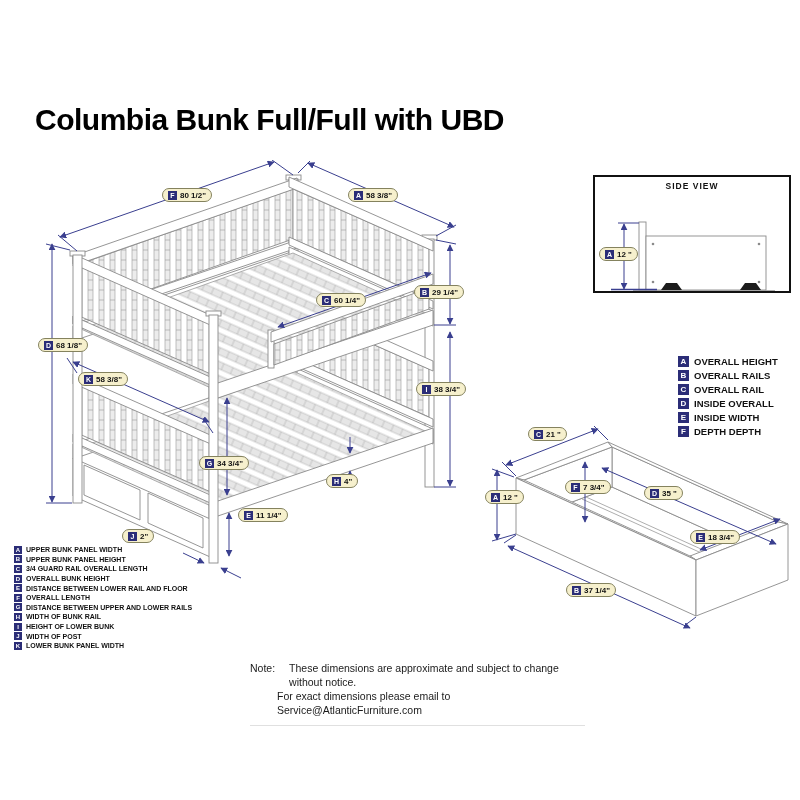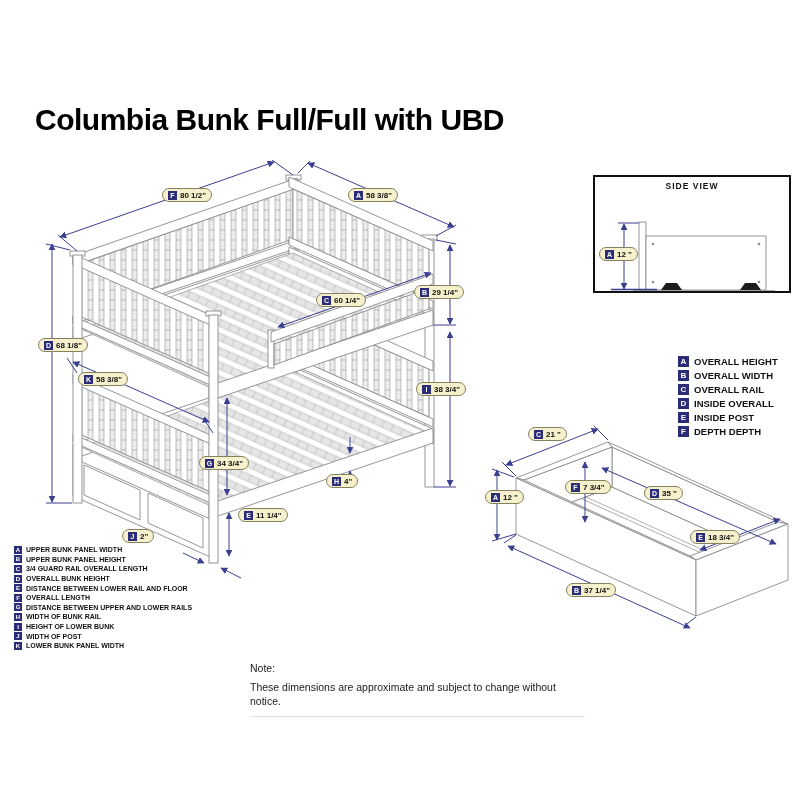--- a/index.html
+++ b/index.html
@@ -29,21 +29,21 @@
                         line-height:11px;font-weight:bold;text-align:center;flex:0 0 auto;}
   .legend-right .ltext{font-size:9.5px;font-weight:bold;color:#111;white-space:nowrap;}
   .legend-left{position:absolute;left:14px;top:546px;z-index:5;}
   .legend-left .lrow{display:flex;align-items:center;gap:4px;margin-bottom:2px;height:7.6px;}
   .legend-left .lbadge{width:8px;height:8px;background:#2b2d77;color:#fff;font-size:6px;
                        line-height:8px;font-weight:bold;text-align:center;flex:0 0 auto;}
   .legend-left .ltext{font-size:7px;font-weight:bold;color:#111;white-space:nowrap;}
   
   #note{position:absolute;left:250px;top:661px;width:335px;font-size:10.5px;color:#1a1a1a;
         line-height:14px;border-bottom:1px solid #e0e0e0;padding-bottom:8px;}
-  #note .nrow{display:flex;gap:5px;flex-direction:column;}
+  #note .nrow{display:flex;gap:14px;}
   #note .nind{padding-left:27px;}
 </style>
 </head>
 <body>
 
 <div id="stage">
 
   <div id="page-title">Columbia Bunk Full/Full with UBD</div>
 
   <svg style="left:30px;top:160px" width="445" height="420" viewBox="0 0 445 420">
@@ -227,33 +227,33 @@
       <span class="pv">12 "</span>
     </div>
 
   <div class="legend-right">
     <div class="lrow">
         <span class="lbadge">A</span>
         <span class="ltext">OVERALL HEIGHT</span>
       </div>
     <div class="lrow">
         <span class="lbadge">B</span>
-        <span class="ltext">OVERALL WIDTH</span>
+        <span class="ltext">OVERALL RAILS</span>
       </div>
     <div class="lrow">
         <span class="lbadge">C</span>
         <span class="ltext">OVERALL RAIL</span>
       </div>
     <div class="lrow">
         <span class="lbadge">D</span>
         <span class="ltext">INSIDE OVERALL</span>
       </div>
     <div class="lrow">
         <span class="lbadge">E</span>
-        <span class="ltext">INSIDE POST</span>
+        <span class="ltext">INSIDE WIDTH</span>
       </div>
     <div class="lrow">
         <span class="lbadge">F</span>
         <span class="ltext">DEPTH DEPTH</span>
       </div>
   </div>
 
   <svg style="left:478px;top:400px" width="314" height="248" viewBox="0 0 314 248">
     <g class="lineart">
 
@@ -360,15 +360,16 @@
         <span class="lbadge">K</span>
         <span class="ltext">LOWER BUNK PANEL WIDTH</span>
       </div>
   </div>
 
   <div id="note">
     <div class="nrow">
       <span>Note:</span>
       <span>These dimensions are approximate and subject to change without notice.</span>
     </div>
+    <div class="nind">For exact dimensions please email to Service@AtlanticFurniture.com</div>
   </div>
 
 </div>
 
 </body></html>

